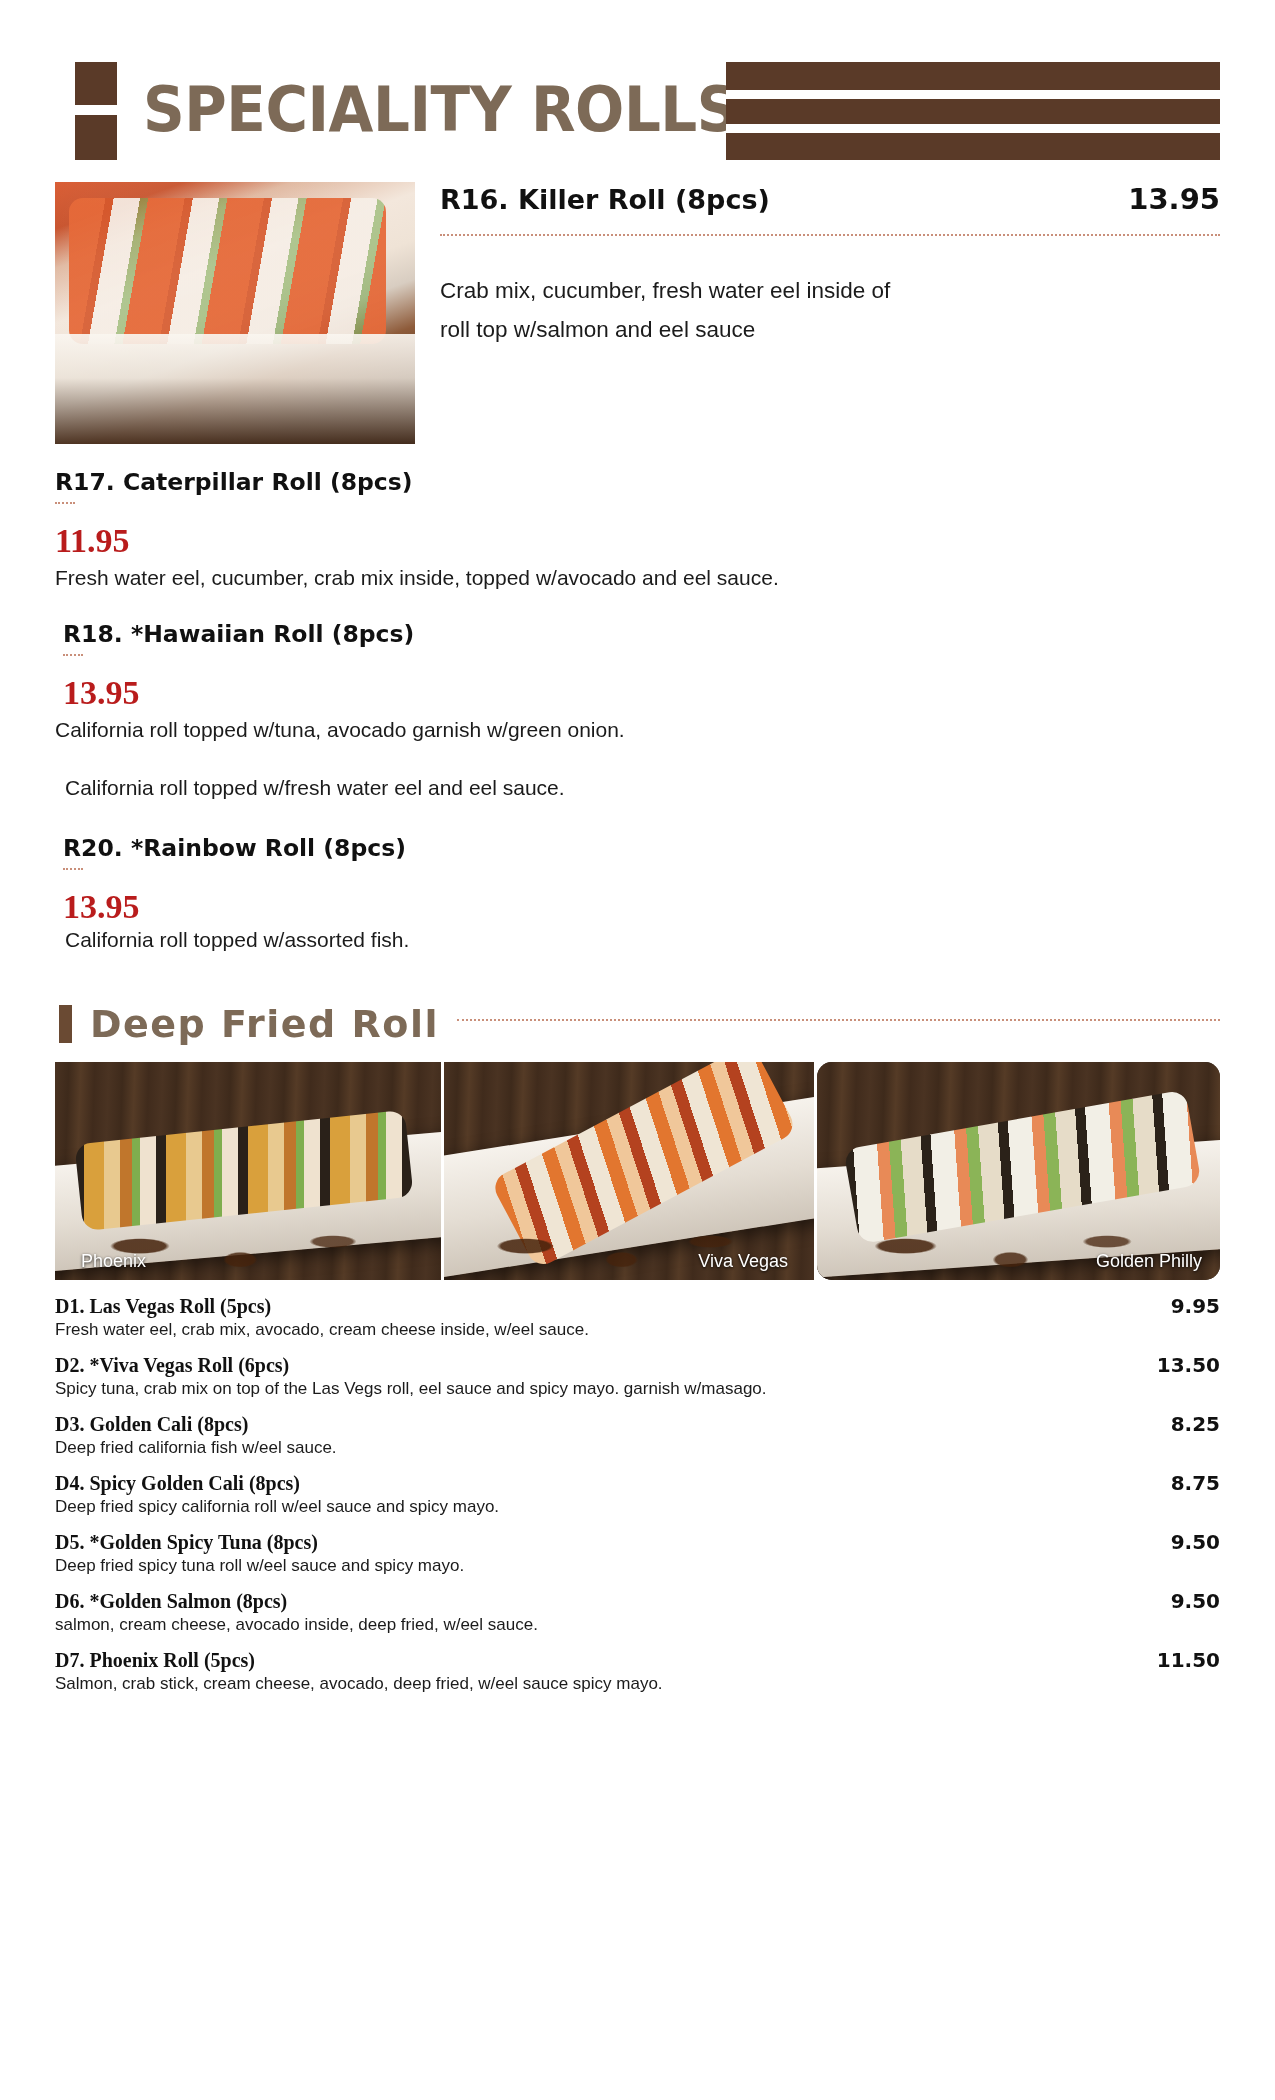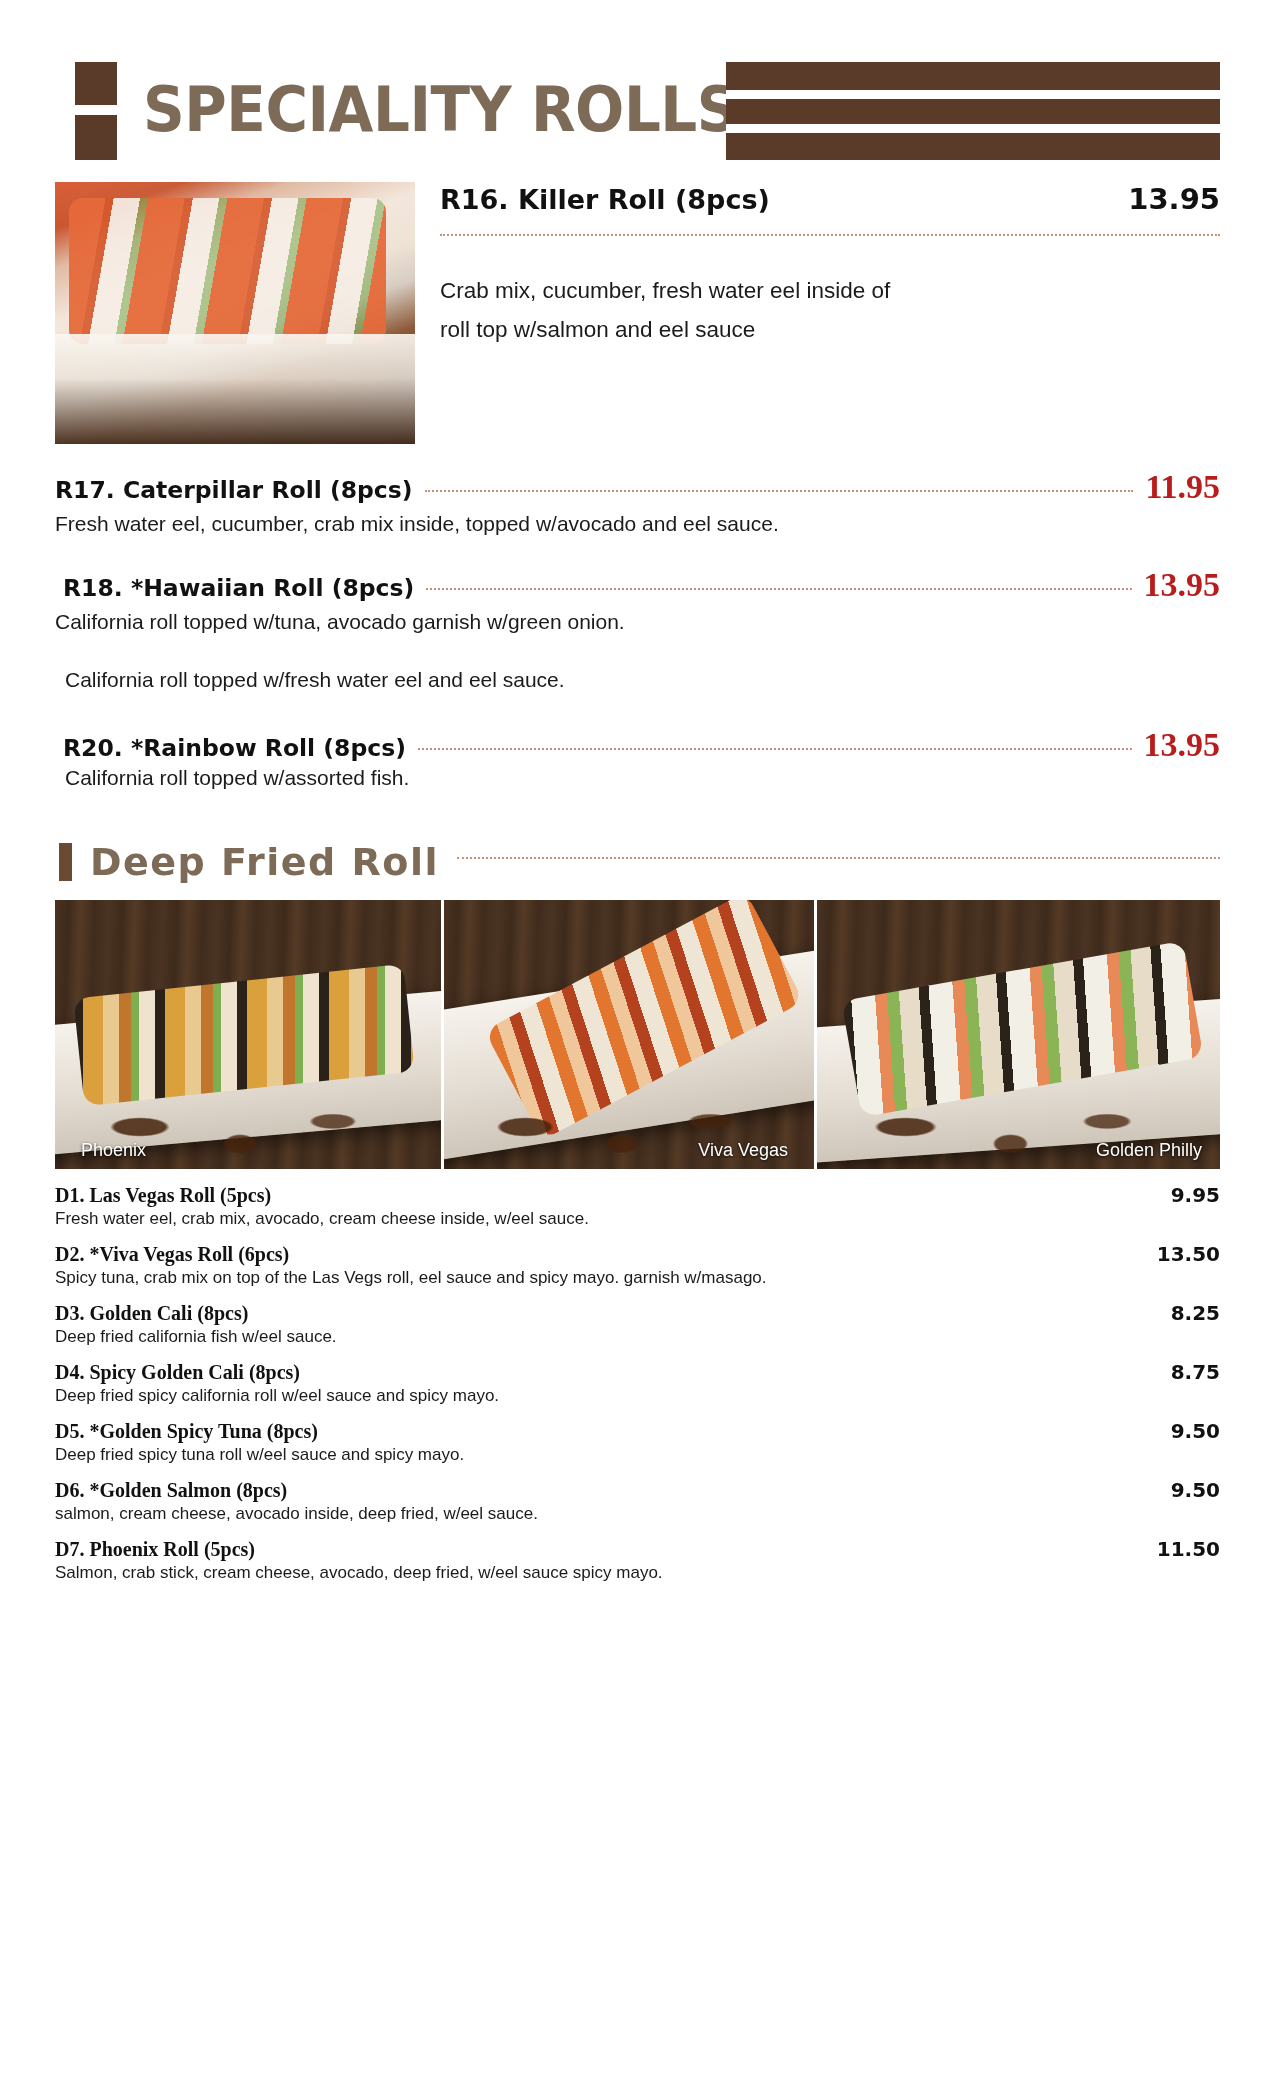--- a/index.html
+++ b/index.html
@@ -169,20 +169,21 @@
   .roll-list {
     margin-top: 14px;
   }
   .roll-row {
     position: relative;
   }
   .roll-line {
     display: flex;
     align-items: baseline;
     gap: 12px;
+    flex-direction: column;
   }
   .roll-name {
     font-family: "DejaVu Sans", sans-serif;
     font-weight: bold;
     font-size: 23.5px;
     color: #111;
     white-space: nowrap;
   }
   .roll-dots {
     flex: 1 1 auto;
@@ -240,30 +241,30 @@
     flex: 1 1 auto;
     border-bottom: 2px dotted #c98f7a;
     transform: translateY(-4px);
   }
 
   
   .photo-strip {
     margin-top: 16px;
     display: flex;
     gap: 3px;
-    height: 269px;
+    height: 218px;
   }
   .strip-cell {
     position: relative;
     overflow: hidden;
     background: #2a1d14;
   }
   .strip-cell.c1 { flex: 0 0 386px; }
   .strip-cell.c2 { flex: 0 0 370px; }
-  .strip-cell.c3 { flex: 1 1 auto; }
+  .strip-cell.c3 { flex: 1 1 auto; border-radius: 15px; }
   .strip-caption {
     position: absolute;
     bottom: 8px;
     font-size: 18px;
     color: #ffffff;
     text-shadow: 0 1px 3px rgba(0,0,0,0.9);
     white-space: nowrap;
   }
   .strip-cell.c1 .strip-caption { left: 26px; }
   .strip-cell.c2 .strip-caption { right: 26px; }

